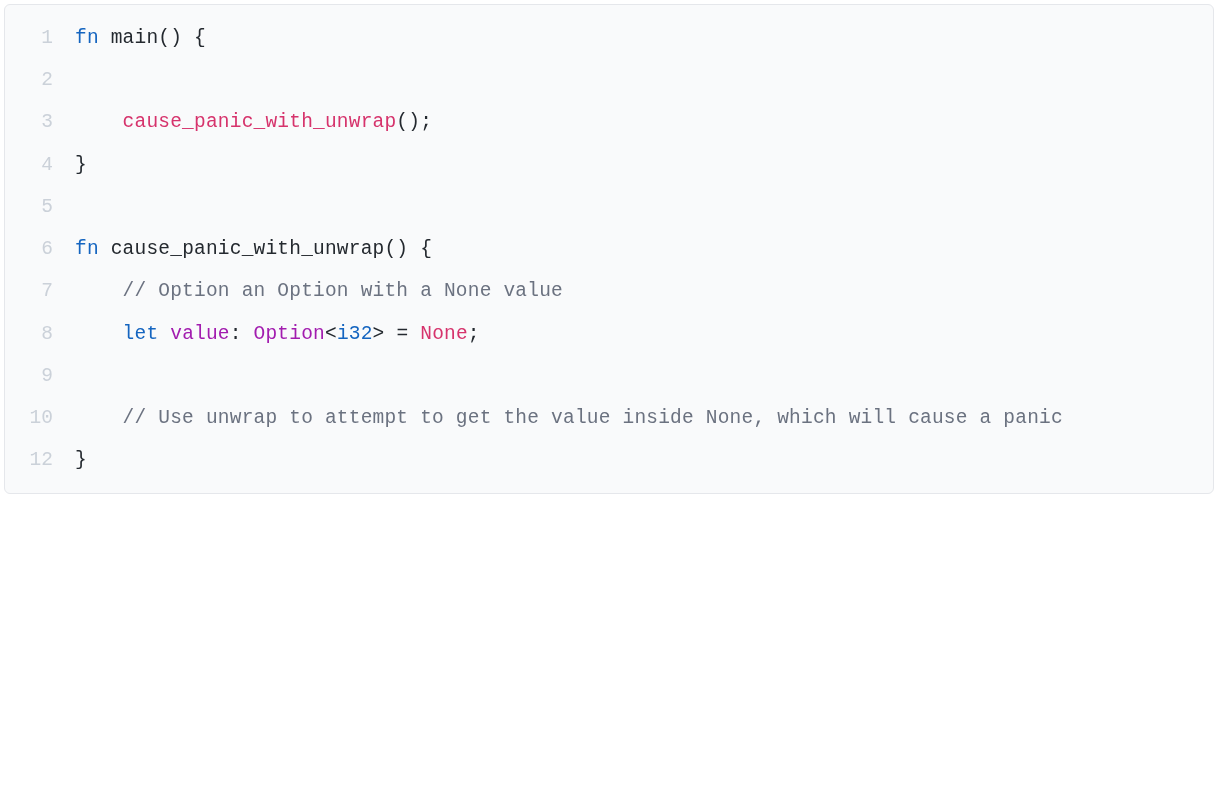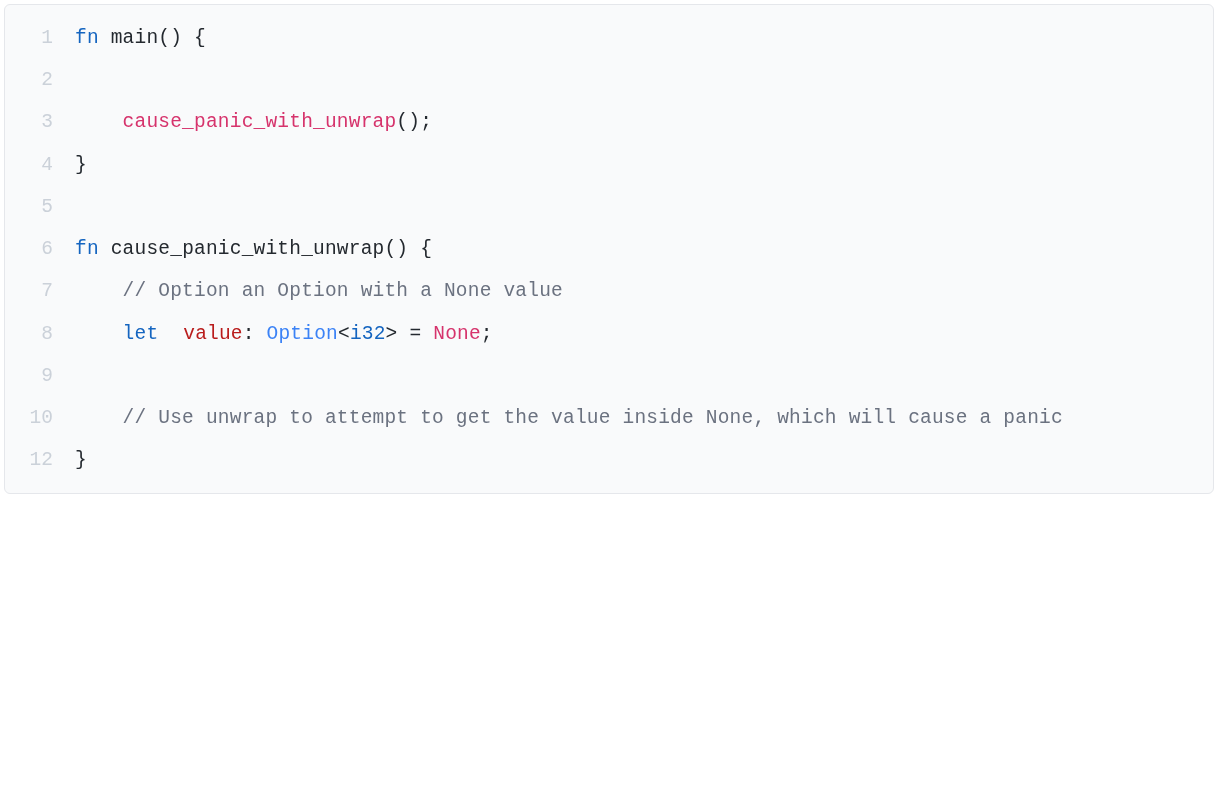--- a/index.html
+++ b/index.html
@@ -34,26 +34,26 @@
   .code {
     flex: 1 1 auto;
     white-space: pre-wrap;
     word-break: break-word;
     color: #1f2937;
     letter-spacing: 0.2px;
   }
   .tok-kw     { color: #1565c0; }
   .tok-fn     { color: #24292f; }
   .tok-call   { color: #d6336c; }
-  .tok-type   { color: #3b82f6; text-align: center; }
+  .tok-type   { color: #a21caf; text-align: center; }
   .tok-gparam { color: #1565c0; text-align: center; }
   .tok-comment{ color: #6b7280; }
   .tok-op     { color: #24292f; }
   .tok-punc   { color: #24292f; }
-  .tok-var    { color: #b91c1c; margin-left: 13px; }
+  .tok-var    { color: #a21caf; }
   .tok-const  { color: #d6336c; }
   .line + .line { margin-top: 12px; }
 </style>
 </head>
 <body>
 
 <div class="code-container" id="code-block">
     <div class="line">
       <span class="gutter">1</span>
       <span class="code"><span class="tok-kw">fn</span><span> </span><span class="tok-fn">main</span><span class="tok-punc">()</span><span> </span><span class="tok-punc">{</span></span>

